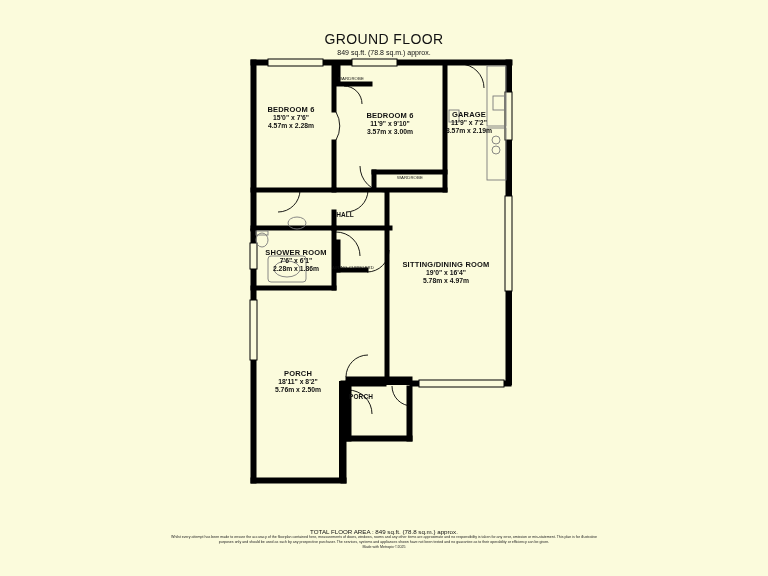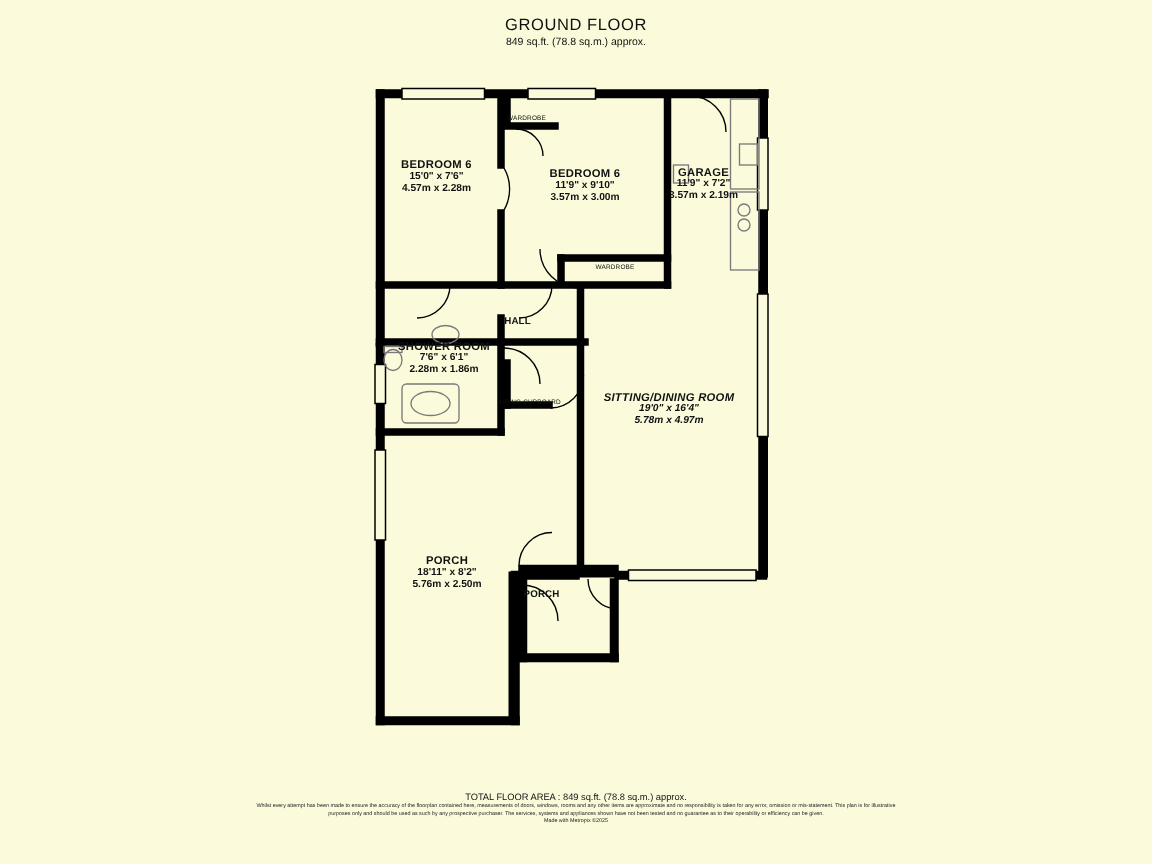--- a/index.html
+++ b/index.html
@@ -7,21 +7,21 @@
     width:768px;height:576px;
     background:#fbfbdc;
     font-family:"Liberation Sans", sans-serif;
     color:#111;
     overflow:hidden;
     position:relative;
   }
   #plan{position:absolute;left:0;top:0;width:768px;height:576px;}
 
   .hdr{position:absolute;width:100%;text-align:center;}
-  .hdr .t1{font-size:11px;letter-spacing:.4px;}
+  .hdr .t1{font-size:14px;letter-spacing:.4px;margin-top:20px;}
   .hdr .t2{font-size:7px;margin-top:2px;}
 
   .label{position:absolute;text-align:center;line-height:1.22;}
   .label .nm{font-size:7.5px;font-weight:bold;letter-spacing:.2px;}
   .label .d1{font-size:6.8px;font-weight:bold;}
   .label .d2{font-size:6.8px;font-weight:bold;}
 
   .tiny{position:absolute;font-size:4.3px;text-align:center;letter-spacing:.1px;}
 
   .footer{position:absolute;left:0;width:768px;text-align:center;}
@@ -145,27 +145,27 @@
   <div class="d1">11'9" x 9'10"</div>
   <div class="d2">3.57m x 3.00m</div>
 </div>
 
 <div class="label" style="left:426px;top:110px;width:86px;">
   <div class="nm">GARAGE</div>
   <div class="d1">11'9" x 7'2"</div>
   <div class="d2">3.57m x 2.19m</div>
 </div>
 
-<div class="label" style="left:241px;top:226px;width:110px;">
+<div class="label" style="left:241px;top:248px;width:110px;">
   <div class="nm">SHOWER ROOM</div>
   <div class="d1">7'6" x 6'1"</div>
   <div class="d2">2.28m x 1.86m</div>
 </div>
 
-<div class="label" style="left:376px;top:260px;width:140px;font-style:italic;">
+<div class="label" style="left:376px;top:260px;width:140px;">
   <div class="nm">SITTING/DINING ROOM</div>
   <div class="d1">19'0" x 16'4"</div>
   <div class="d2">5.78m x 4.97m</div>
 </div>
 
 <div class="label" style="left:243px;top:369px;width:110px;">
   <div class="nm">PORCH</div>
   <div class="d1">18'11" x 8'2"</div>
   <div class="d2">5.76m x 2.50m</div>
 </div>

